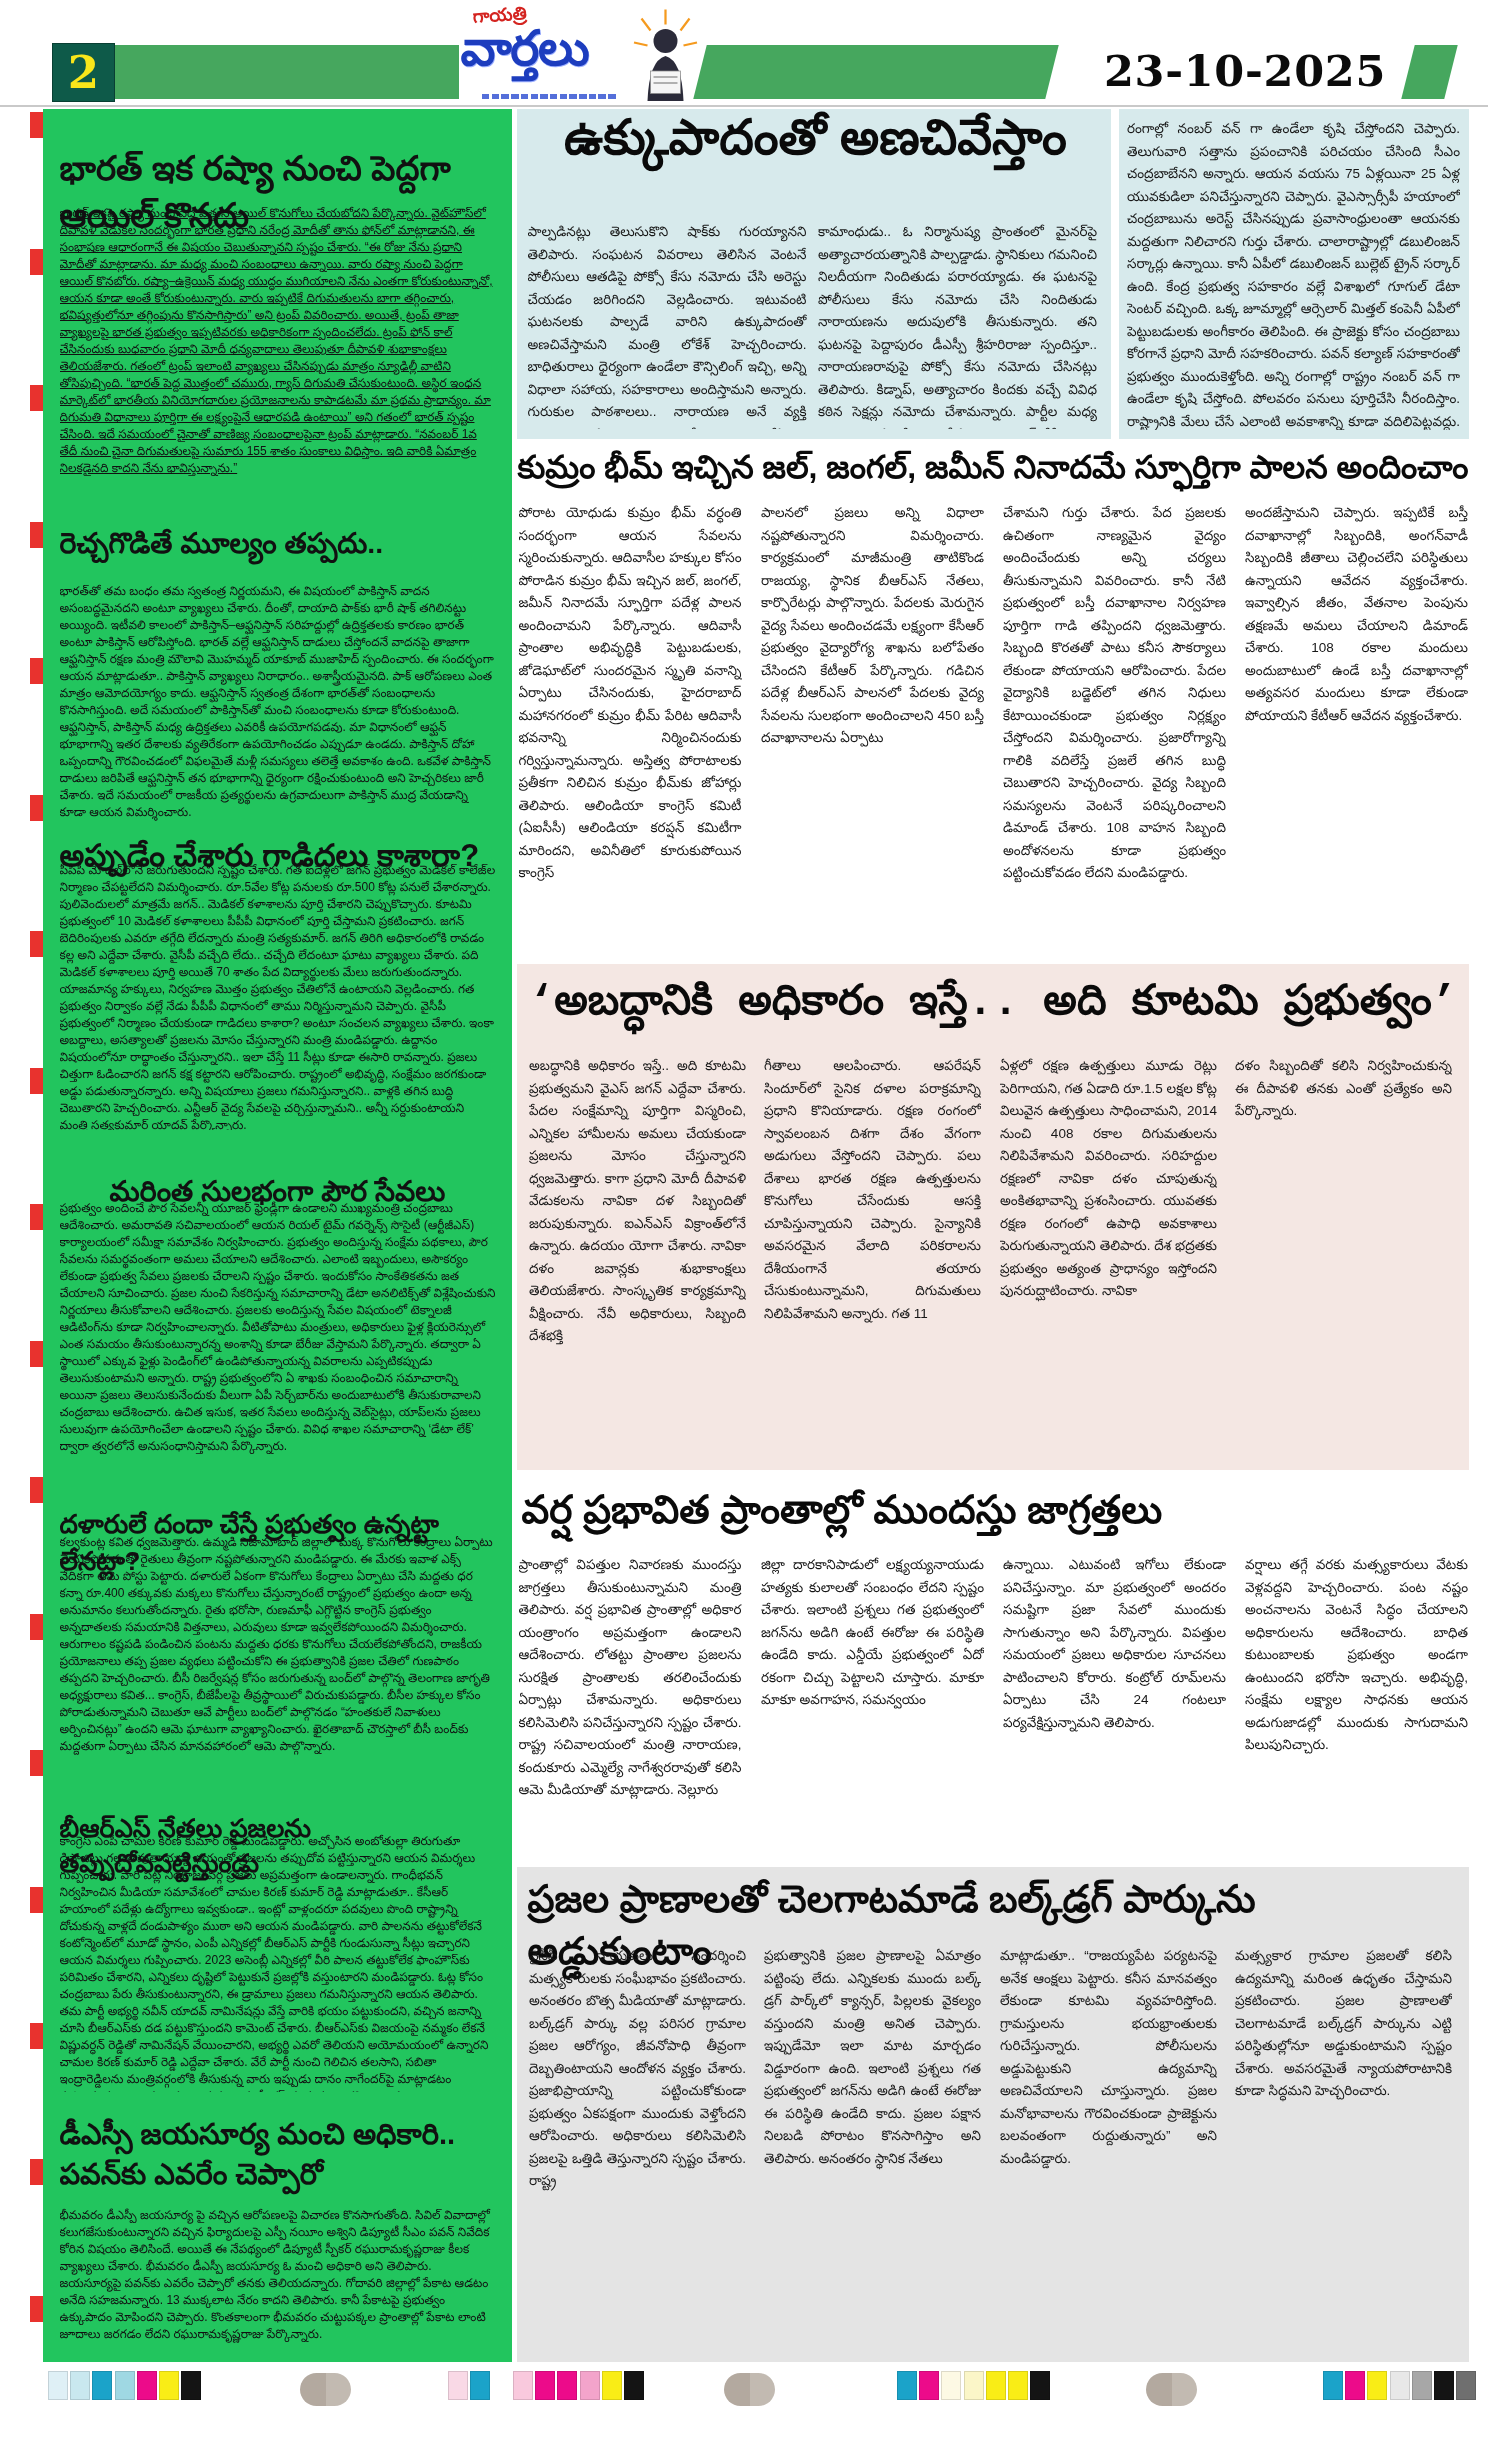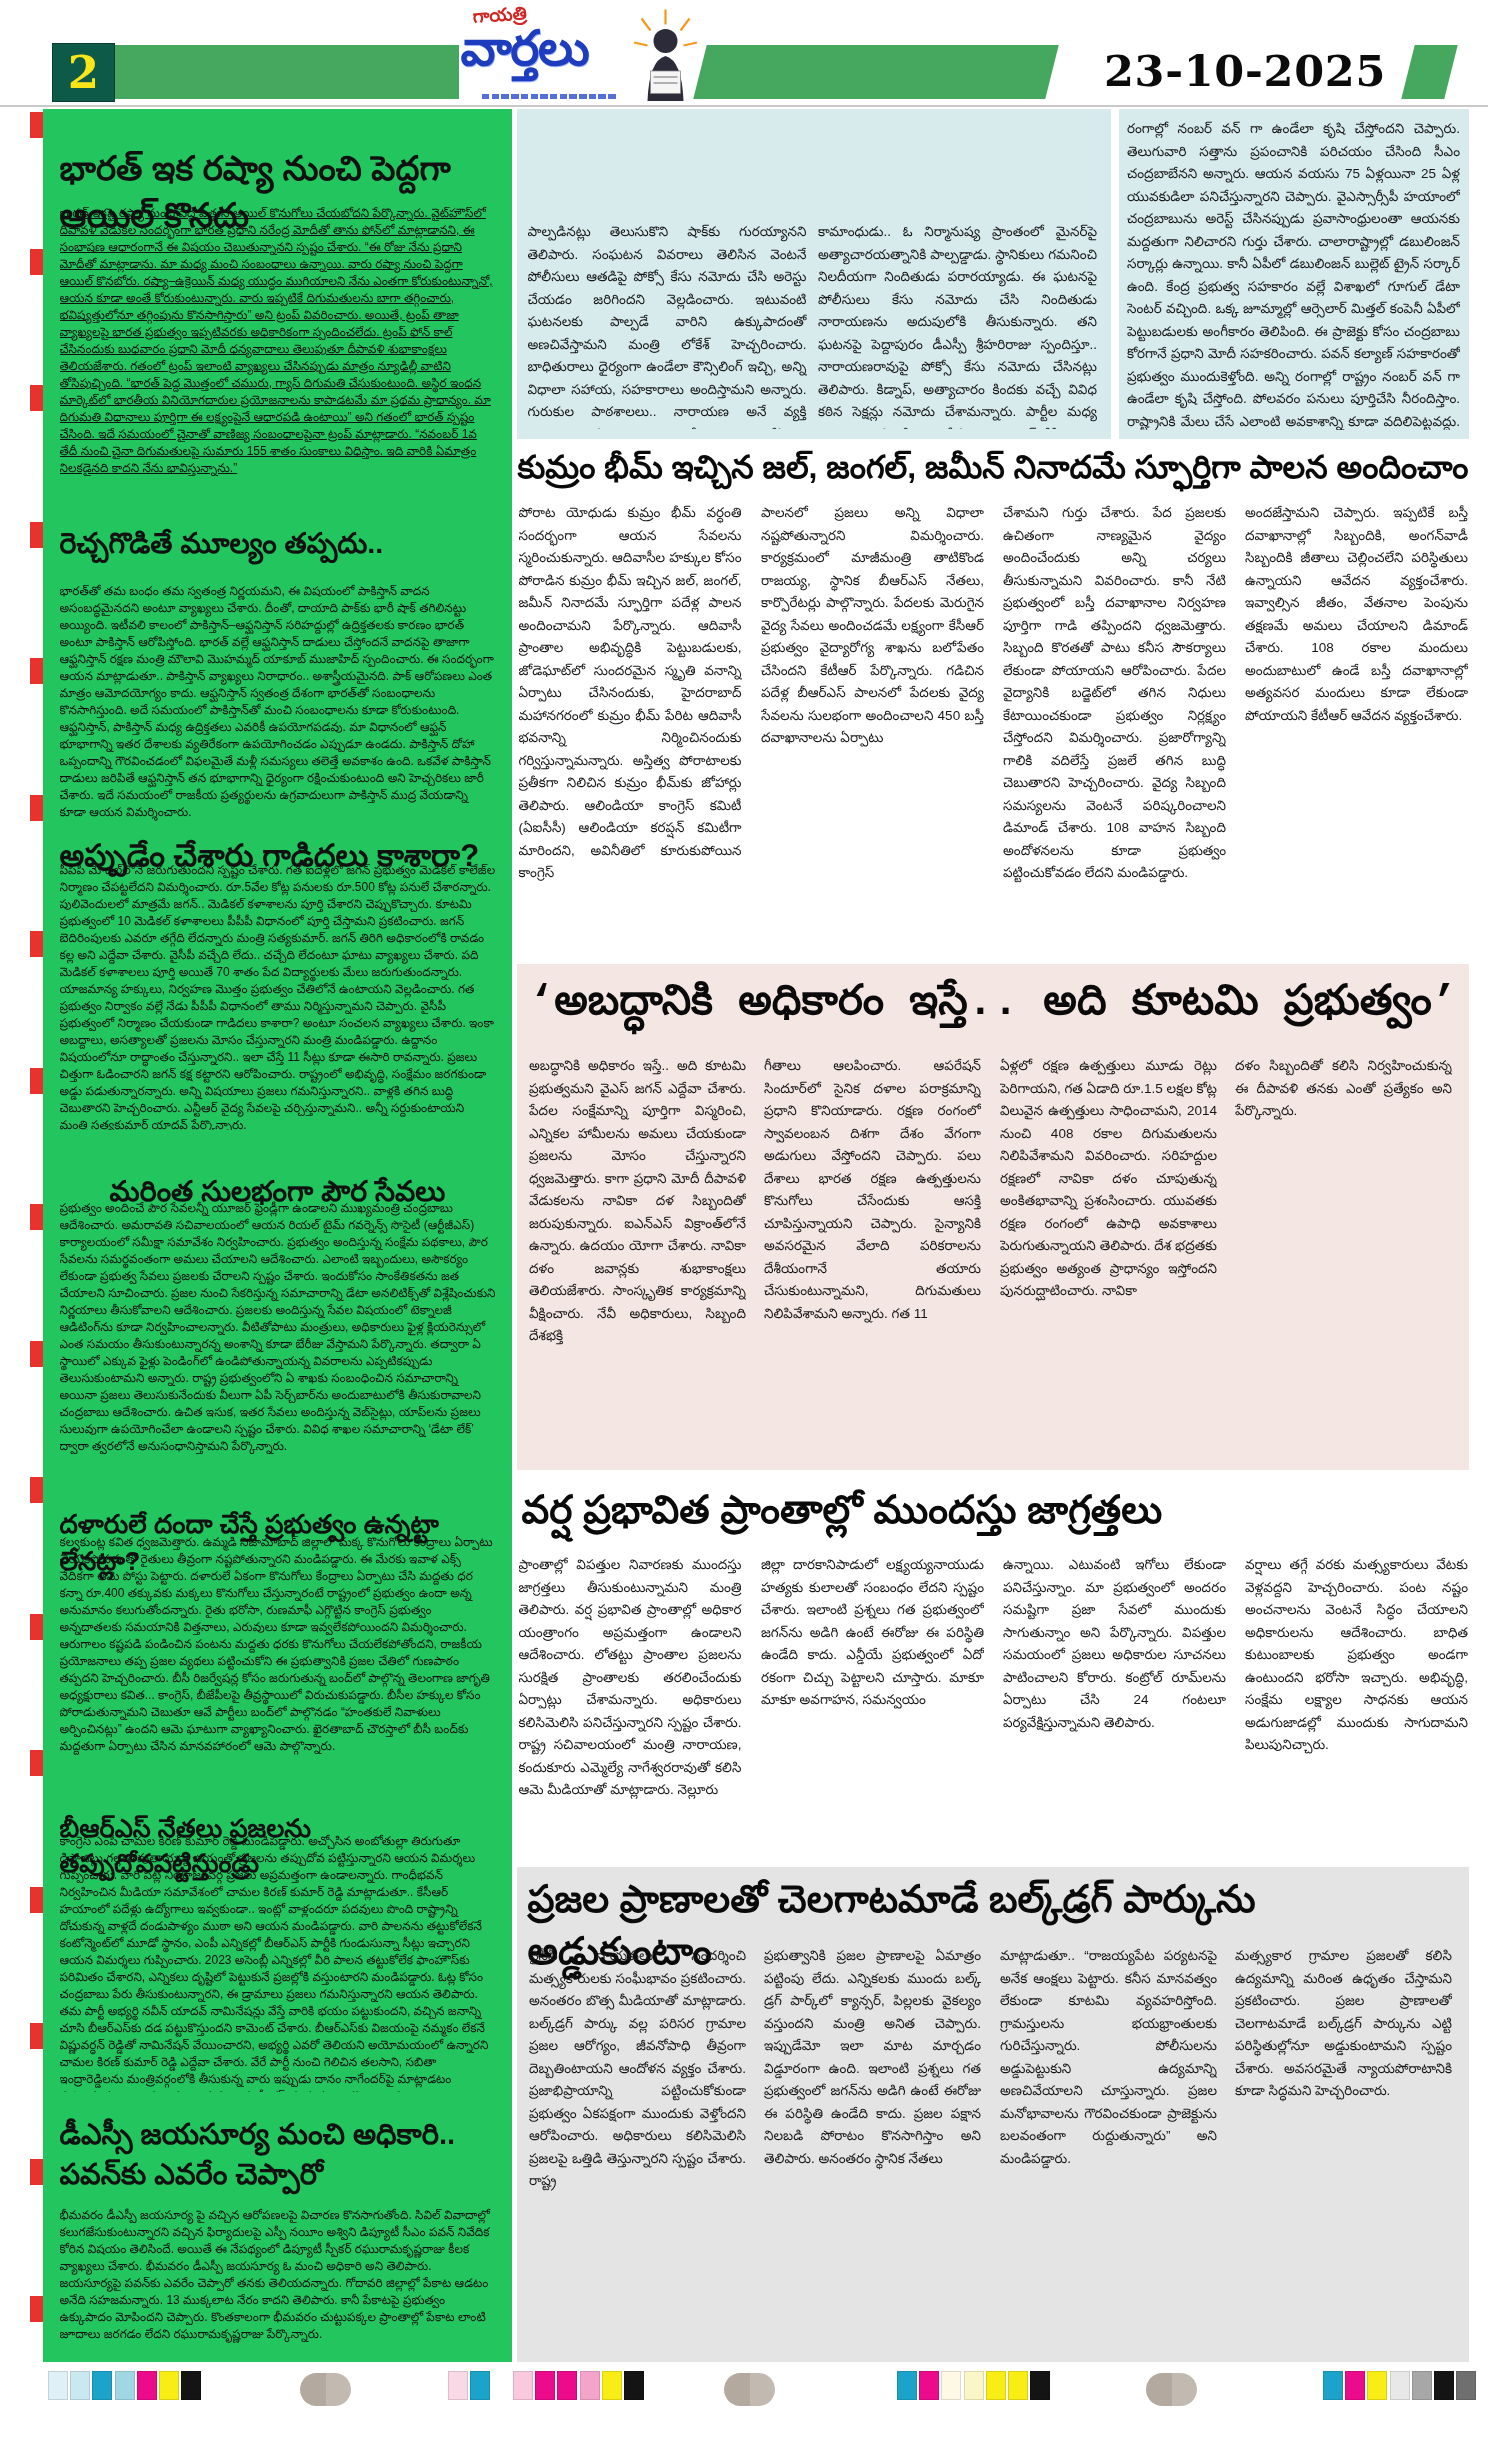--- a/index.html
+++ b/index.html
@@ -158,20 +158,21 @@
     <div class="la body" id="la4-b">కల్వకుంట్ల కవిత ధ్వజమెత్తారు. ఉమ్మడి నిజామాబాద్ జిల్లాలో మక్క కొనుగోలు కేంద్రాలు ఏర్పాటు చేయకపోవడంతో రైతులు తీవ్రంగా నష్టపోతున్నారని మండిపడ్డారు. ఈ మేరకు ఇవాళ ఎక్స్ వేదికగా ఆమె పోస్టు పెట్టారు. దళారులే ఏకంగా కొనుగోలు కేంద్రాలు ఏర్పాటు చేసి మద్దతు ధర కన్నా రూ.400 తక్కువకు మక్కలు కొనుగోలు చేస్తున్నారంటే రాష్ట్రంలో ప్రభుత్వం ఉందా అన్న అనుమానం కలుగుతోందన్నారు. రైతు భరోసా, రుణమాఫీ ఎగ్గొట్టిన కాంగ్రెస్ ప్రభుత్వం అన్నదాతలకు సమయానికి విత్తనాలు, ఎరువులు కూడా ఇవ్వలేకపోయిందని విమర్శించారు. ఆరుగాలం కష్టపడి పండించిన పంటను మద్దతు ధరకు కొనుగోలు చేయలేకపోతోందని, రాజకీయ ప్రయోజనాలు తప్ప ప్రజల వ్యథలు పట్టించుకోని ఈ ప్రభుత్వానికి ప్రజల చేతిలో గుణపాఠం తప్పదని హెచ్చరించారు. బీసీ రిజర్వేషన్ల కోసం జరుగుతున్న బంద్‌లో పాల్గొన్న తెలంగాణ జాగృతి అధ్యక్షురాలు కవిత... కాంగ్రెస్, బీజేపీలపై తీవ్రస్థాయిలో విరుచుకుపడ్డారు. బీసీల హక్కుల కోసం పోరాడుతున్నామని చెబుతూ ఆవే పార్టీలు బంద్‌లో పాల్గొనడం “హంతకులే నివాళులు అర్పించినట్లు” ఉందని ఆమె ఘాటుగా వ్యాఖ్యానించారు. ఖైరతాబాద్ చౌరస్తాలో బీసీ బంద్‌కు మద్దతుగా ఏర్పాటు చేసిన మానవహారంలో ఆమె పాల్గొన్నారు.</div>
 
     <h2 class="la" id="la5-h">బీఆర్ఎస్ నేతలు ప్రజలను తప్పుదోవపట్టిస్తుండ్రు</h2>
     <div class="la body" id="la5-b">కాంగ్రెస్ ఎంపీ చామల కిరణ్ కుమార్ రెడ్డి మండిపడ్డారు. అచ్చోసిన అంబోతుల్లా తిరుగుతూ డిపాజిట్లు గల్లంతవుతాయన్న భయంతో ప్రజలను తప్పుదోవ పట్టిస్తున్నారని ఆయన విమర్శలు గుప్పించారు. వారి పట్ల నియోజకవర్గ ప్రజలు అప్రమత్తంగా ఉండాలన్నారు. గాంధీభవన్ నిర్వహించిన మీడియా సమావేశంలో చామల కిరణ్ కుమార్ రెడ్డి మాట్లాడుతూ.. కేసీఆర్ హయాంలో పదేళ్లు ఉద్యోగాలు ఇవ్వకుండా.. ఇంట్లో వాళ్లందరూ పదవులు పొంది రాష్ట్రాన్ని దోచుకున్న వాళ్లదే దండుపాళ్యం ముఠా అని ఆయన మండిపడ్డారు. వారి పాలనను తట్టుకోలేకనే కంటోన్మెంట్‌లో మూడో స్థానం, ఎంపీ ఎన్నికల్లో బీఆర్ఎస్ పార్టీకి గుండుసున్నా సీట్లు ఇచ్చారని ఆయన విమర్శలు గుప్పించారు. 2023 అసెంబ్లీ ఎన్నికల్లో వీరి పాలన తట్టుకోలేక ఫాంహౌస్‌కు పరిమితం చేశారని, ఎన్నికలు దృష్టిలో పెట్టుకునే ప్రజల్లోకి వస్తుంటారని మండిపడ్డారు. ఓట్ల కోసం చంద్రబాబు పేరు తీసుకుంటున్నారని, ఈ డ్రామాలు ప్రజలు గమనిస్తున్నారని ఆయన తెలిపారు. తమ పార్టీ అభ్యర్థి నవీన్ యాదవ్ నామినేషన్లు వేస్తే వారికి భయం పట్టుకుందని, వచ్చిన జనాన్ని చూసి బీఆర్ఎస్‌కు దడ పట్టుకొస్తుందని కామెంట్ చేశారు. బీఆర్ఎస్‌కు విజయంపై నమ్మకం లేకనే విష్ణువర్ధన్ రెడ్డితో నామినేషన్ వేయించారని, అభ్యర్థి ఎవరో తెలియని అయోమయంలో ఉన్నారని చామల కిరణ్ కుమార్ రెడ్డి ఎద్దేవా చేశారు. వేరే పార్టీ నుంచి గెలిచిన తలసాని, సబితా ఇంద్రారెడ్డిలను మంత్రివర్గంలోకి తీసుకున్న వారు ఇప్పుడు దానం నాగేందర్‌పై మాట్లాడటం హాస్యాస్పదంగా ఉందన్నారు. ఆయన అంశం స్పీకర్ చూసుకుంటారని అన్నారు.</div>
 
     <h2 class="la" id="la6-h">డీఎస్సీ జయసూర్య మంచి అధికారి.. పవన్‌కు ఎవరేం చెప్పారో</h2>
     <div class="la body" id="la6-b">భీమవరం డీఎస్పీ జయసూర్య పై వచ్చిన ఆరోపణలపై విచారణ కొనసాగుతోంది. సివిల్ వివాదాల్లో కలుగజేసుకుంటున్నారని వచ్చిన ఫిర్యాదులపై ఎస్పీ నయీం అశ్విని డిప్యూటీ సీఎం పవన్ నివేదిక కోరిన విషయం తెలిసిందే. అయితే ఈ నేపథ్యంలో డిప్యూటీ స్పీకర్ రఘురామకృష్ణరాజు కీలక వ్యాఖ్యలు చేశారు. భీమవరం డీఎస్పీ జయసూర్య ఓ మంచి అధికారి అని తెలిపారు. జయసూర్యపై పవన్‌కు ఎవరేం చెప్పారో తనకు తెలియదన్నారు. గోదావరి జిల్లాల్లో పేకాట ఆడటం అనేది సహజమన్నారు. 13 ముక్కలాట నేరం కాదని తెలిపారు. కానీ పేకాటపై ప్రభుత్వం ఉక్కుపాదం మోపిందని చెప్పారు. కొంతకాలంగా భీమవరం చుట్టుపక్కల ప్రాంతాల్లో పేకాట లాంటి జూదాలు జరగడం లేదని రఘురామకృష్ణరాజు పేర్కొన్నారు.</div>
   </section>
 
   <section class="c-art" id="art-ukku">
+    <div class="headline">ఉక్కుపాదంతో అణచివేస్తాం</div>
     <div id="ukku-gutter"></div>
     <div class="col" id="ukku-c0">పాల్పడినట్లు తెలుసుకొని షాక్‌కు గురయ్యానని తెలిపారు. సంఘటన వివరాలు తెలిసిన వెంటనే పోలీసులు ఆతడిపై పోక్సో కేసు నమోదు చేసి అరెస్టు చేయడం జరిగిందని వెల్లడించారు. ఇటువంటి ఘటనలకు పాల్పడే వారిని ఉక్కుపాదంతో అణచివేస్తామని మంత్రి లోకేశ్ హెచ్చరించారు. బాధితురాలు ధైర్యంగా ఉండేలా కౌన్సిలింగ్ ఇచ్చి, అన్ని విధాలా సహాయ, సహకారాలు అందిస్తామని అన్నారు. గురుకుల పాఠశాలలు.. నారాయణ అనే వ్యక్తి అత్యాచారానికి యత్నించడం తీవ్ర కలకలం రేపింది. స్కూల్ నుంచి బాలికకు మాయమాటలు చెప్పి తీసుకెళ్లిన</div>
     <div class="col" id="ukku-c1">కామాంధుడు.. ఓ నిర్మానుష్య ప్రాంతంలో మైనర్‌పై అత్యాచారయత్నానికి పాల్పడ్డాడు. స్థానికులు గమనించి నిలదీయగా నిందితుడు పరారయ్యాడు. ఈ ఘటనపై పోలీసులు కేసు నమోదు చేసి నిందితుడు నారాయణను అదుపులోకి తీసుకున్నారు. తని ఘటనపై పెద్దాపురం డీఎస్పీ శ్రీహరిరాజు స్పందిస్తూ.. నారాయణరావుపై పోక్సో కేసు నమోదు చేసినట్లు తెలిపారు. కిడ్నాప్, అత్యాచారం కిందకు వచ్చే వివిధ కఠిన సెక్షన్లు నమోదు చేశామన్నారు. పార్టీల మధ్య గొడవలు సృష్టించేందుకు వీడియోలు వైరల్ చేస్తే వారిపై కూడా చర్యలు తీసుకుంటామని డీఎస్పీ స్పష్టం చేశారు. అన్ని</div>
     <div class="col" id="ukku-c2">రంగాల్లో నంబర్ వన్ గా ఉండేలా కృషి చేస్తోందని చెప్పారు. తెలుగువారి సత్తాను ప్రపంచానికి పరిచయం చేసింది సీఎం చంద్రబాబేనని అన్నారు. ఆయన వయసు 75 ఏళ్లయినా 25 ఏళ్ల యువకుడిలా పనిచేస్తున్నారని చెప్పారు. వైఎస్సార్సీపీ హయాంలో చంద్రబాబును అరెస్ట్ చేసినప్పుడు ప్రవాసాంధ్రులంతా ఆయనకు మద్దతుగా నిలిచారని గుర్తు చేశారు. చాలారాష్ట్రాల్లో డబులింజన్ సర్కార్లు ఉన్నాయి. కానీ ఏపీలో డబులింజన్ బుల్లెట్ ట్రైన్ సర్కార్ ఉంది. కేంద్ర ప్రభుత్వ సహకారం వల్లే విశాఖలో గూగుల్ డేటా సెంటర్ వచ్చింది. ఒక్క జూమ్మాల్లో ఆర్సెలార్ మిత్తల్ కంపెనీ ఏపీలో పెట్టుబడులకు అంగీకారం తెలిపింది. ఈ ప్రాజెక్టు కోసం చంద్రబాబు కోరగానే ప్రధాని మోదీ సహకరించారు. పవన్ కల్యాణ్ సహకారంతో ప్రభుత్వం ముందుకెళ్తోంది. అన్ని రంగాల్లో రాష్ట్రం నంబర్ వన్ గా ఉండేలా కృషి చేస్తోంది. పోలవరం పనులు పూర్తిచేసి నీరందిస్తాం. రాష్ట్రానికి మేలు చేసే ఎలాంటి అవకాశాన్ని కూడా వదిలిపెట్టవద్దు. ఆస్ట్రేలియా కంపెనీల్లో పనిచేసే తెలుగువారు ఏపీ అంబాసదర్లలా పనిచేయాలి.</div>
   </section>
 
   <section class="c-art" id="art-kumram">
     <div class="headline">కుమ్రం భీమ్ ఇచ్చిన జల్, జంగల్, జమీన్ నినాదమే స్ఫూర్తిగా పాలన అందించాం</div>
     <div class="col" id="kumram-c0">పోరాట యోధుడు కుమ్రం భీమ్ వర్ధంతి సందర్భంగా ఆయన సేవలను స్మరించుకున్నారు. ఆదివాసీల హక్కుల కోసం పోరాడిన కుమ్రం భీమ్ ఇచ్చిన జల్, జంగల్, జమీన్ నినాదమే స్ఫూర్తిగా పదేళ్ల పాలన అందించామని పేర్కొన్నారు. ఆదివాసీ ప్రాంతాల అభివృద్ధికి పెట్టుబడులకు, జోడెఘాట్‌లో సుందరమైన స్మృతి వనాన్ని ఏర్పాటు చేసినందుకు, హైదరాబాద్ మహానగరంలో కుమ్రం భీమ్ పేరిట ఆదివాసీ భవనాన్ని నిర్మించినందుకు గర్విస్తున్నామన్నారు. అస్తిత్వ పోరాటాలకు ప్రతీకగా నిలిచిన కుమ్రం భీమ్‌కు జోహార్లు తెలిపారు. ఆలిండియా కాంగ్రెస్ కమిటీ (ఏఐసీసీ) ఆలిండియా కరప్షన్ కమిటీగా మారిందని, అవినీతిలో కూరుకుపోయిన కాంగ్రెస్</div>
     <div class="col" id="kumram-c1">పాలనలో ప్రజలు అన్ని విధాలా నష్టపోతున్నారని విమర్శించారు. కార్యక్రమంలో మాజీమంత్రి తాటికొండ రాజయ్య, స్థానిక బీఆర్ఎస్ నేతలు, కార్పొరేటర్లు పాల్గొన్నారు. పేదలకు మెరుగైన వైద్య సేవలు అందించడమే లక్ష్యంగా కేసీఆర్ ప్రభుత్వం వైద్యారోగ్య శాఖను బలోపేతం చేసిందని కేటీఆర్ పేర్కొన్నారు. గడిచిన పదేళ్ల బీఆర్ఎస్ పాలనలో పేదలకు వైద్య సేవలను సులభంగా అందించాలని 450 బస్తీ దవాఖానాలను ఏర్పాటు</div>

